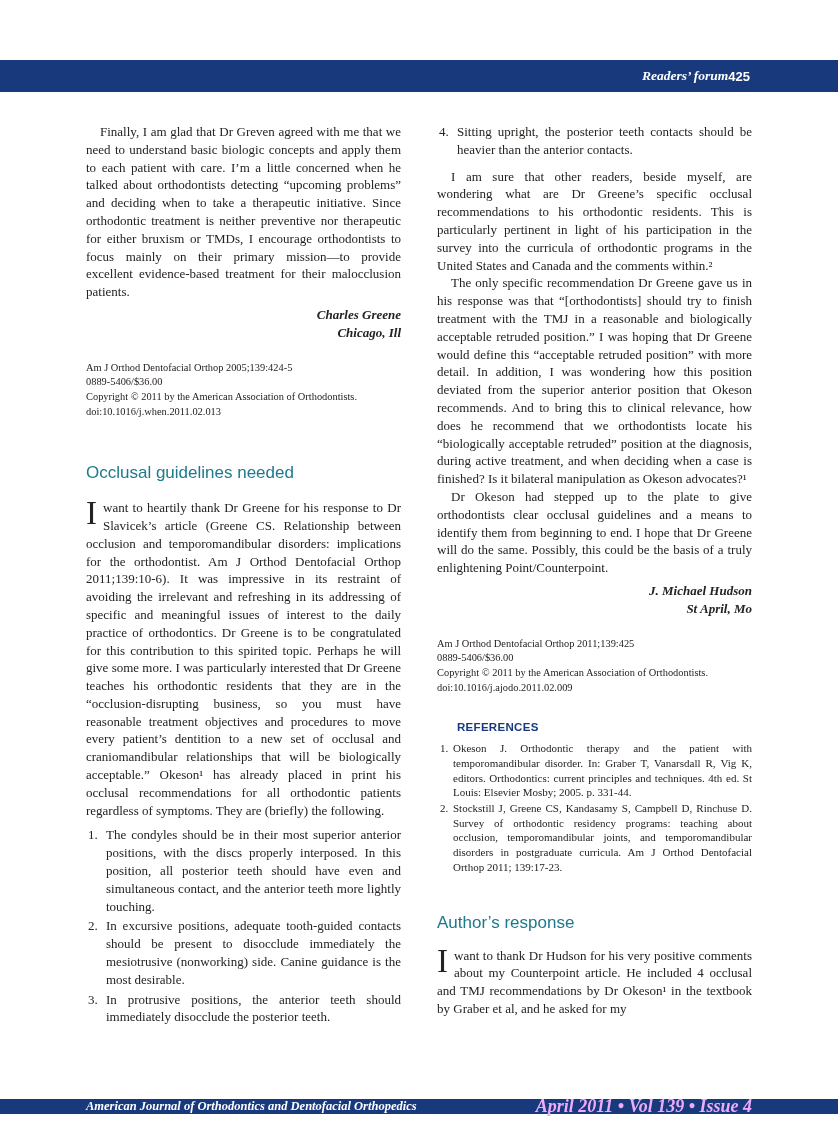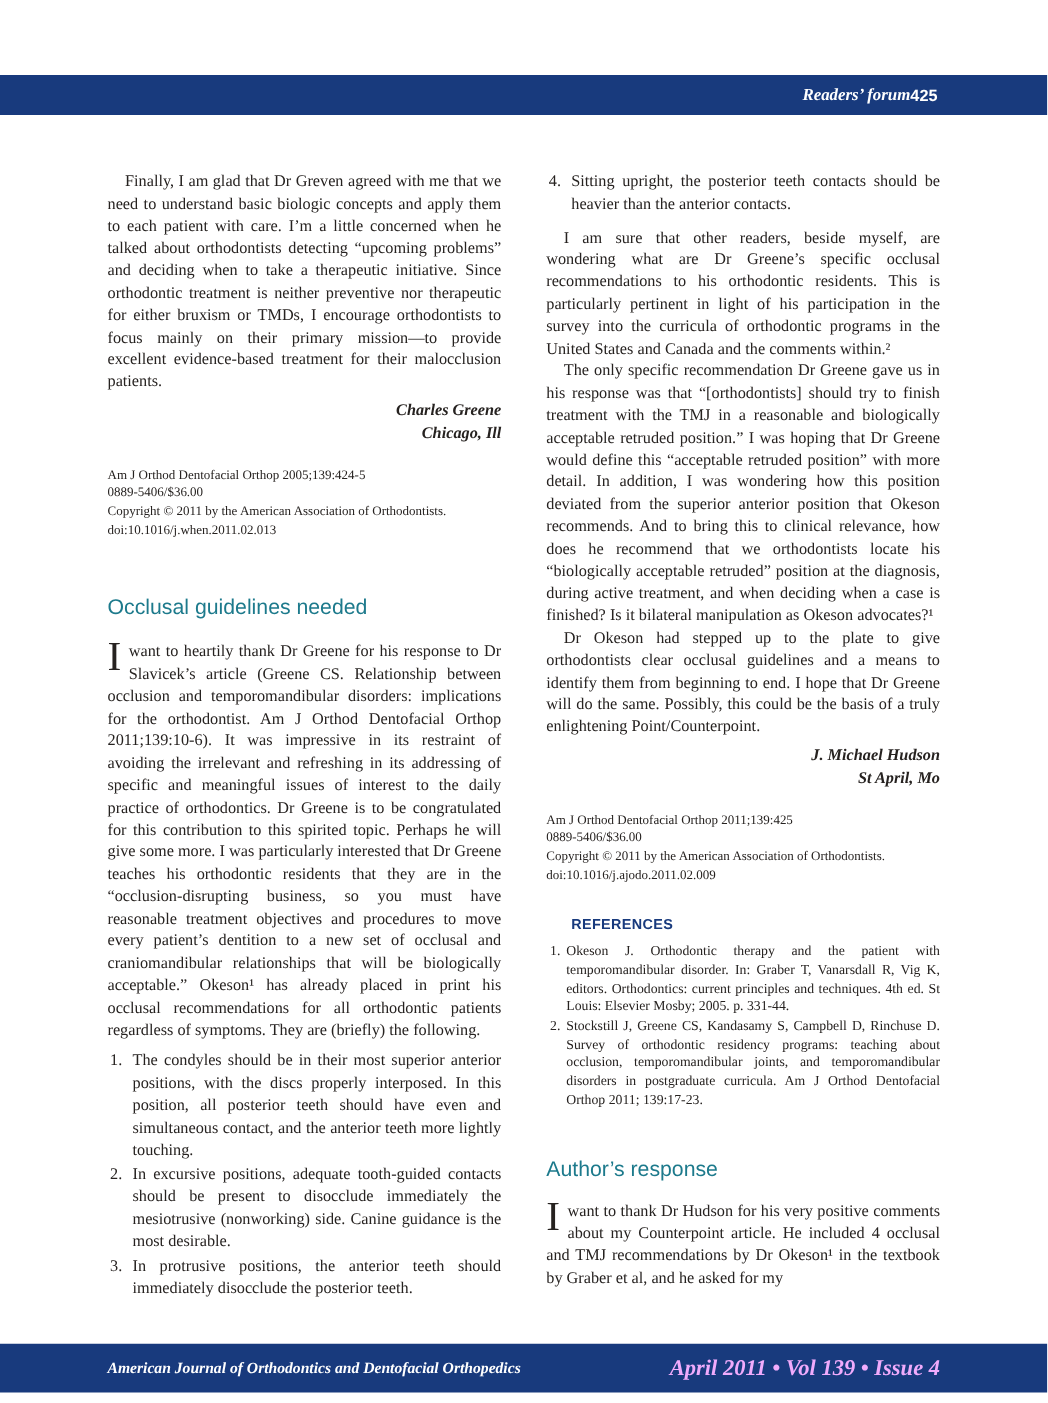--- a/index.html
+++ b/index.html
@@ -33,21 +33,21 @@
   }
   .hdr-right {
     font-weight: bold;
     font-size: 13px;
     font-family: "Liberation Sans", sans-serif;
   }
   .footer-bar {
     position: absolute;
     left: 0; right: 0;
     bottom: 8px;
-    height: 39px;
+    height: 15px;
     background: #183a7d;
     display: flex;
     align-items: center;
     justify-content: space-between;
     padding: 0 86px;
   }
   .ftr-left {
     color: #ffffff;
     font-style: italic;
     font-weight: bold;
@@ -61,21 +61,21 @@
   }
   
   .content {
     position: absolute;
     top: 123px;
     left: 86px;
     right: 86px;
     display: flex;
     gap: 36px;
   }
-  .col { flex: 1 1 0; min-width: 0; margin-top: 13px; }
+  .col { flex: 1 1 0; min-width: 0; }
   
   .body {
     font-size: 13px;
     line-height: 1.37;
     text-align: justify;
   }
   .indent { text-indent: 14px; }
   .sig {
     font-style: italic;
     text-align: right;

